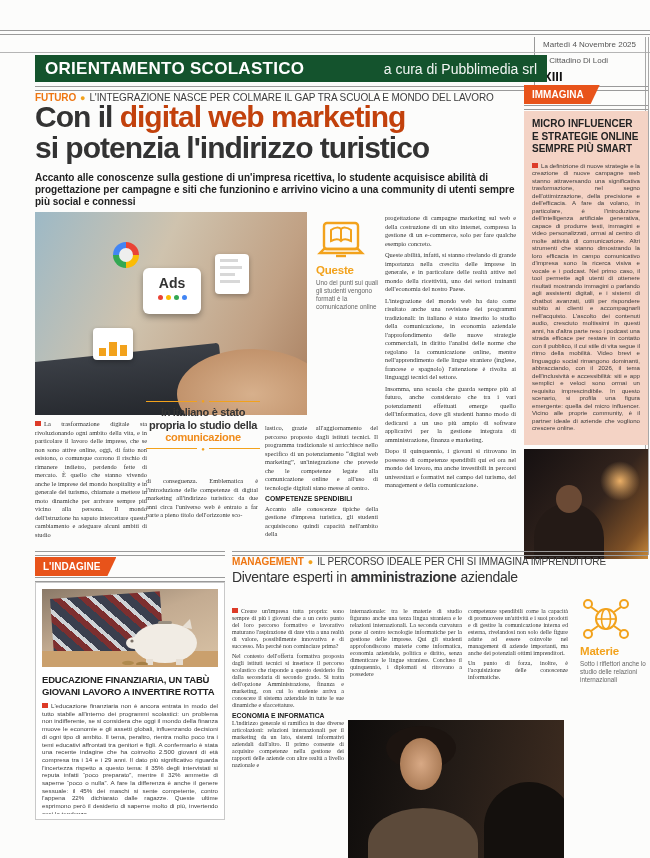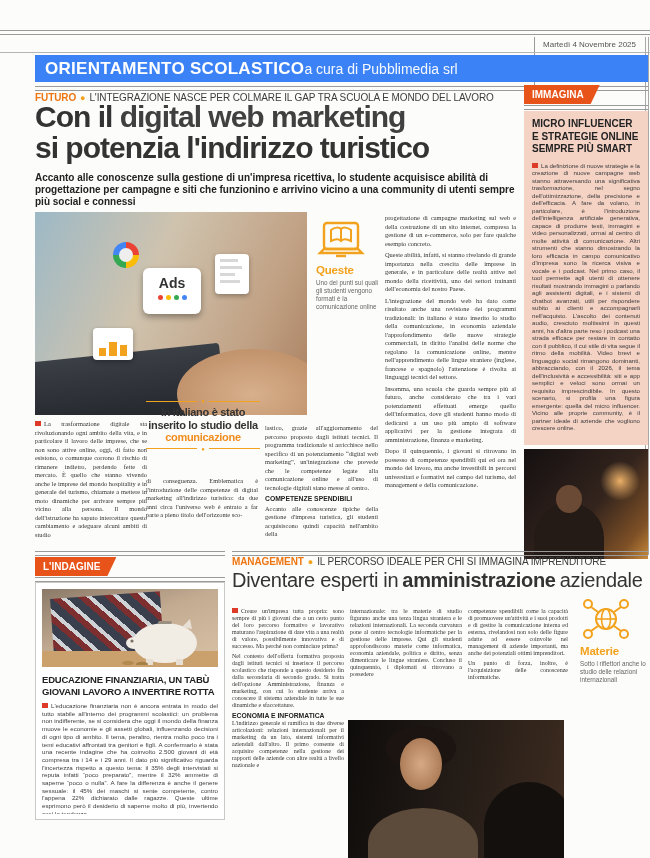--- a/index.html
+++ b/index.html
@@ -8,32 +8,32 @@
   .abs{position:absolute;}
   .dbl{border-top:1px solid #9a9a9a;border-bottom:1px solid #9a9a9a;height:3px;}
   .vrule{border-left:1px solid #a8a8a8;border-right:1px solid #a8a8a8;width:2px;}
 
   
   .date-bar{top:37px;right:6px;display:flex;align-items:stretch;font-size:8px;color:#555;flex-direction:column;}
   .date-bar .seg{border-left:1px solid #999;padding:2px 8px;line-height:12px;}
   .date-bar .pnum{font-size:13px;font-weight:bold;color:#111;line-height:12px;}
 
   
-  .banner{left:35px;top:55px;width:613px;height:27px;background:#3b82f6;color:#fff;
-          display:flex;align-items:center;justify-content:flex-start;padding:0 10px;box-sizing:border-box;}
+  .banner{left:35px;top:55px;width:512px;height:27px;background:#14532d;color:#fff;
+          display:flex;align-items:center;justify-content:space-between;padding:0 10px;box-sizing:border-box;}
   .banner h1{margin:0;font-size:17px;letter-spacing:.3px;}
   .banner .credit{font-size:14px;opacity:.95;}
 
   
   .kicker{font-size:10px;color:#3c3c3c;letter-spacing:-0.1px;white-space:nowrap;}
   .kicker b{color:#ee7612;}
   .kdot{color:#f2a21c;margin:0 4px;font-size:9px;}
   .headline{left:35px;top:101px;width:480px;font-weight:bold;font-size:30px;line-height:31px;
             letter-spacing:-1px;color:#333;}
-  .headline .hl{color:#404040;}
+  .headline .hl{color:#c2410c;}
   .standfirst{left:35px;top:172px;width:492px;font-weight:bold;font-size:10px;line-height:12px;color:#222;}
 
   
   .serif{font-family:"Liberation Serif",serif;font-size:6.4px;line-height:8.5px;
          text-align:justify;color:#333;overflow:hidden;}
   .serif p{margin:0 0 3px 0;}
   .redsq{display:inline-block;width:6px;height:5px;background:#dd3b28;margin-right:3px;}
   .subhead{font-family:"Liberation Sans",sans-serif;font-weight:bold;font-size:6.8px;
            color:#222;margin:3px 0 1px 0;text-align:left;}
 
@@ -94,21 +94,21 @@
         padding:6px;box-sizing:border-box;}
   .ind-photo{position:relative;width:176px;height:78px;overflow:hidden;
         background:linear-gradient(160deg,#8a7968,#c3ab91 45%,#d9c3a6);}
   .ind-photo .shirt{position:absolute;left:10px;top:6px;width:110px;height:60px;transform:rotate(-4deg);
         background:repeating-linear-gradient(45deg,#3a3f4e 0 8px,#7d2f2f 8px 14px,#cfd3d6 14px 18px);}
   .ind-photo .table{position:absolute;left:0;bottom:0;width:176px;height:16px;background:#caa06d;}
   .ind-head{font-weight:bold;font-size:9.5px;line-height:11.5px;color:#222;letter-spacing:-0.2px;margin:7px 0 5px 0;}
   .ind-body{font-size:6.2px;line-height:7.7px;text-align:justify;color:#3b3b3b;height:112px;overflow:hidden;}
 
   
-  .mg-headline{left:232px;top:569px;font-size:20px;color:#333;letter-spacing:-0.3px;font-weight:500;}
+  .mg-headline{left:232px;top:569px;font-size:14px;color:#333;letter-spacing:-0.3px;font-weight:500;}
   .mg-headline b{margin:0 4px;}
   .mg-photo{left:348px;top:720px;width:216px;height:138px;overflow:hidden;
         background:linear-gradient(100deg,#0e0c0b,#241c17 50%,#3e2c20);}
   .mg-photo .face{position:absolute;left:52px;top:18px;width:42px;height:52px;border-radius:50%;
         background:radial-gradient(#d8a985,#a9update 70%);background:radial-gradient(#d8a985,#a97a55 75%);}
   .mg-photo .hair{position:absolute;left:38px;top:6px;width:70px;height:44px;border-radius:50%;background:#1c1410;}
   .mg-photo .body1{position:absolute;left:20px;bottom:-20px;width:110px;height:70px;border-radius:50% 50% 0 0;background:#5c4a3a;}
   .mg-photo .body2{position:absolute;right:-10px;bottom:-14px;width:90px;height:90px;border-radius:50% 50% 0 0;background:#14100d;}
 
   svg.icon{display:block;}
@@ -183,21 +183,21 @@
   <div class="abs serif" style="left:35px;top:420px;width:112px;height:132px;">
     <p><span class="redsq"></span><span>La trasformazione digitale sta rivoluzionando ogni ambito della vita, e in particolare il lavoro delle imprese, che se non sono attive online, oggi, di fatto non esistono, o comunque corrono il rischio di rimanere indietro, perdendo fette di mercato. È quello che stanno vivendo anche le imprese del mondo hospitality e in generale del turismo, chiamate a mettere in moto dinamiche per arrivare sempre più vicino alla persona. Il mondo dell'istruzione ha saputo intercettare questo cambiamento e adeguare alcuni ambiti di studio</span></p>
   </div>
 
   <div class="abs pullquote">
     <div class="pq-rule">
         <i></i>
         <b>●</b>
         <i></i>
       </div>
-    <div class="pq-text"><span>In italiano è stato inserito lo studio della</span> <span class="pq-hl">comunicazione</span></div>
+    <div class="pq-text"><span>In italiano è stato propria lo studio della</span> <span class="pq-hl">comunicazione</span></div>
     <div class="pq-rule">
         <i></i>
         <b>●</b>
         <i></i>
       </div>
   </div>
   <div class="abs serif" style="left:146px;top:477px;width:112px;height:76px;">
     <p>di conseguenza. Emblematica è l'introduzione delle competenze di digital marketing all'indirizzo turistico: da due anni circa l'universo web è entrato a far parte a pieno titolo dell'orizzonte sco-</p>
   </div>
 

